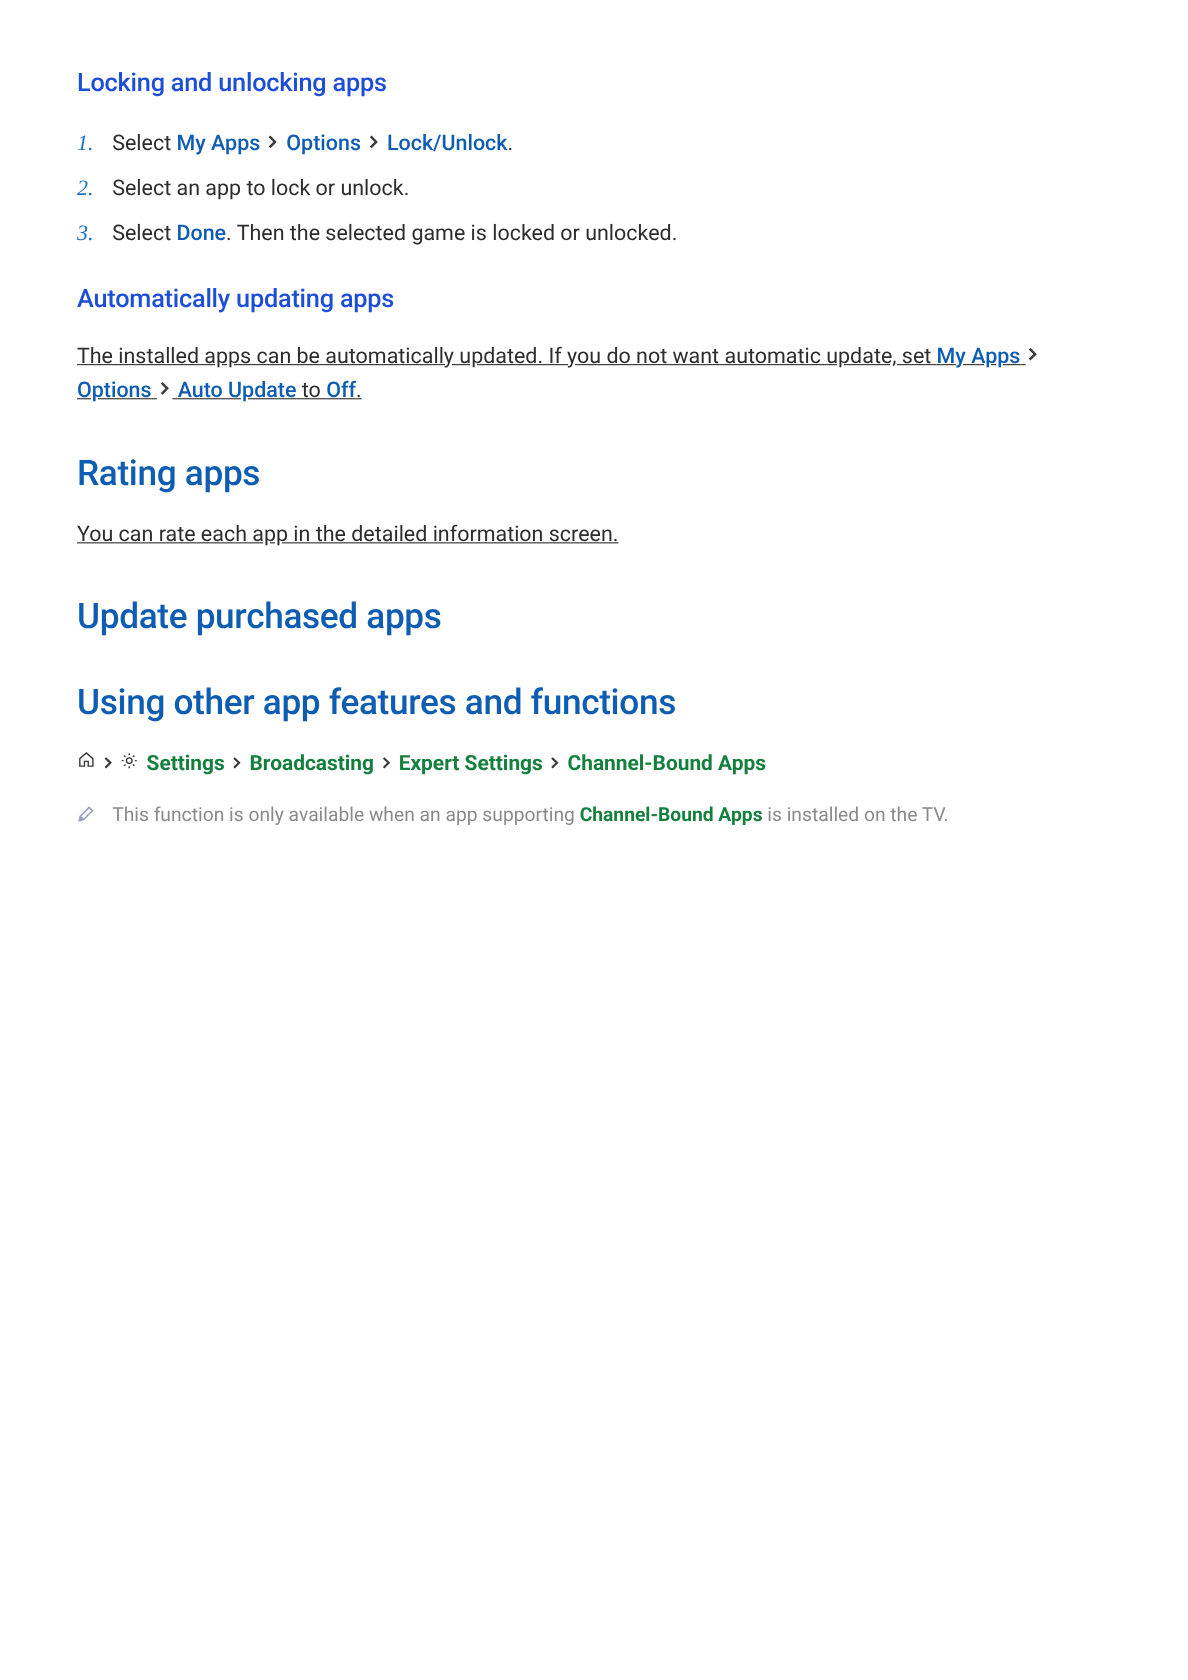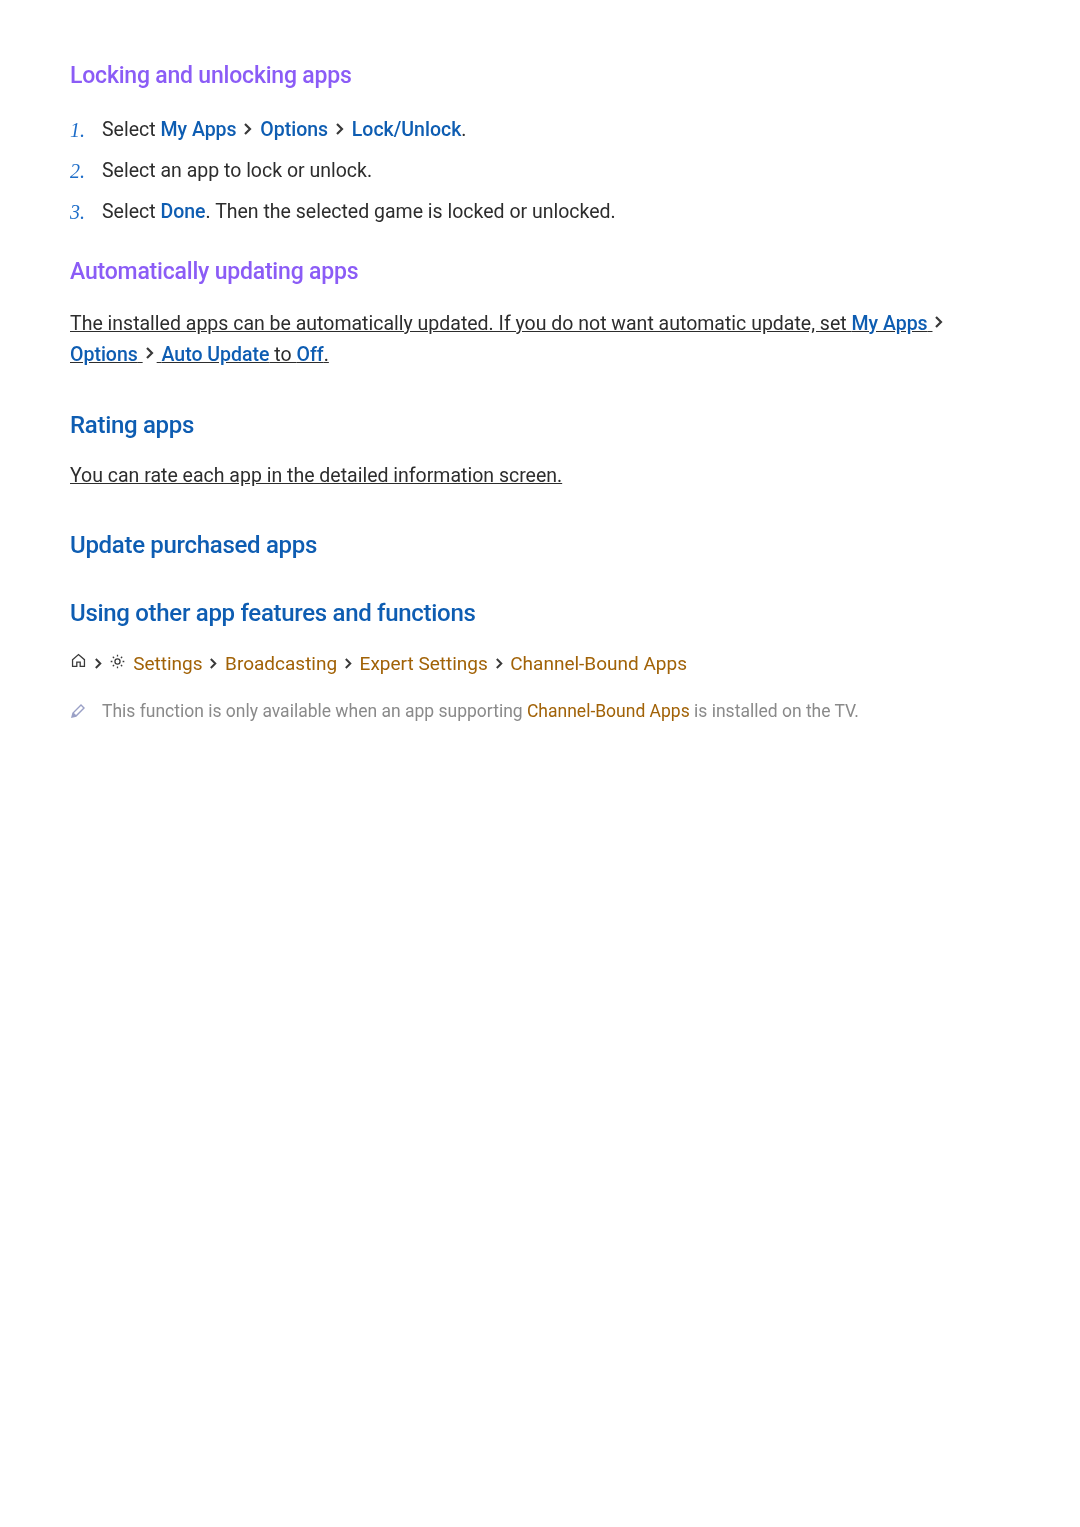--- a/index.html
+++ b/index.html
@@ -9,29 +9,29 @@
     }
     body {
       width: 1080px;
       height: 1527px;
       background: #ffffff;
       font-family: -apple-system, BlinkMacSystemFont, "Segoe UI", Roboto, Arial, sans-serif;
       padding: 62px 70px;
       color: #2d2d2d;
     }
     .h3 {
-      color: #8b5cf6;
+      color: #1d4ed8;
       font-size: 23px;
       font-weight: 500;
       margin-bottom: 24px;
       letter-spacing: -0.2px;
     }
     .h2 {
       color: #0e5db2;
-      font-size: 24px;
+      font-size: 32px;
       font-weight: 500;
       margin-bottom: 22px;
       letter-spacing: -0.3px;
     }
     ol.numbered {
       list-style: none;
       padding-left: 32px;
       margin-bottom: 30px;
     }
     ol.numbered li {
@@ -56,22 +56,22 @@
       line-height: 1.55;
       color: #2d2d2d;
       margin-bottom: 28px;
       text-decoration: underline;
     }
     .link {
       color: #0e5db2;
       font-weight: 500;
     }
     .link-bold {
-      color: #a16207;
-      font-weight: 400;
+      color: #15803d;
+      font-weight: 700;
       text-align: right;
     }
     .chev {
       display: inline-block;
       vertical-align: middle;
       margin: 0 2px;
       position: relative;
       top: -1px;
     }
     .chev svg {

